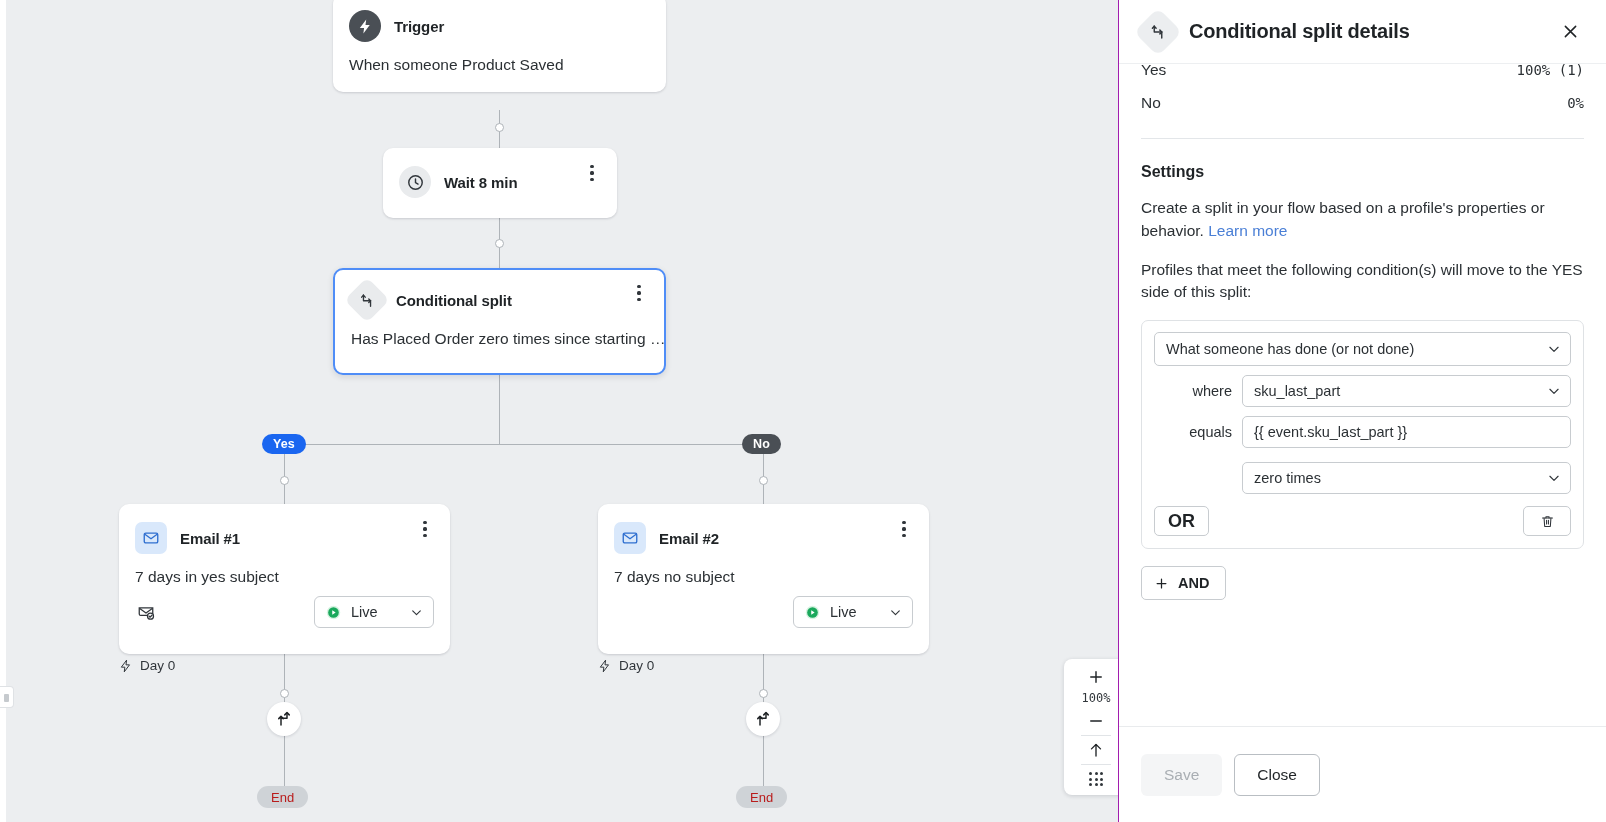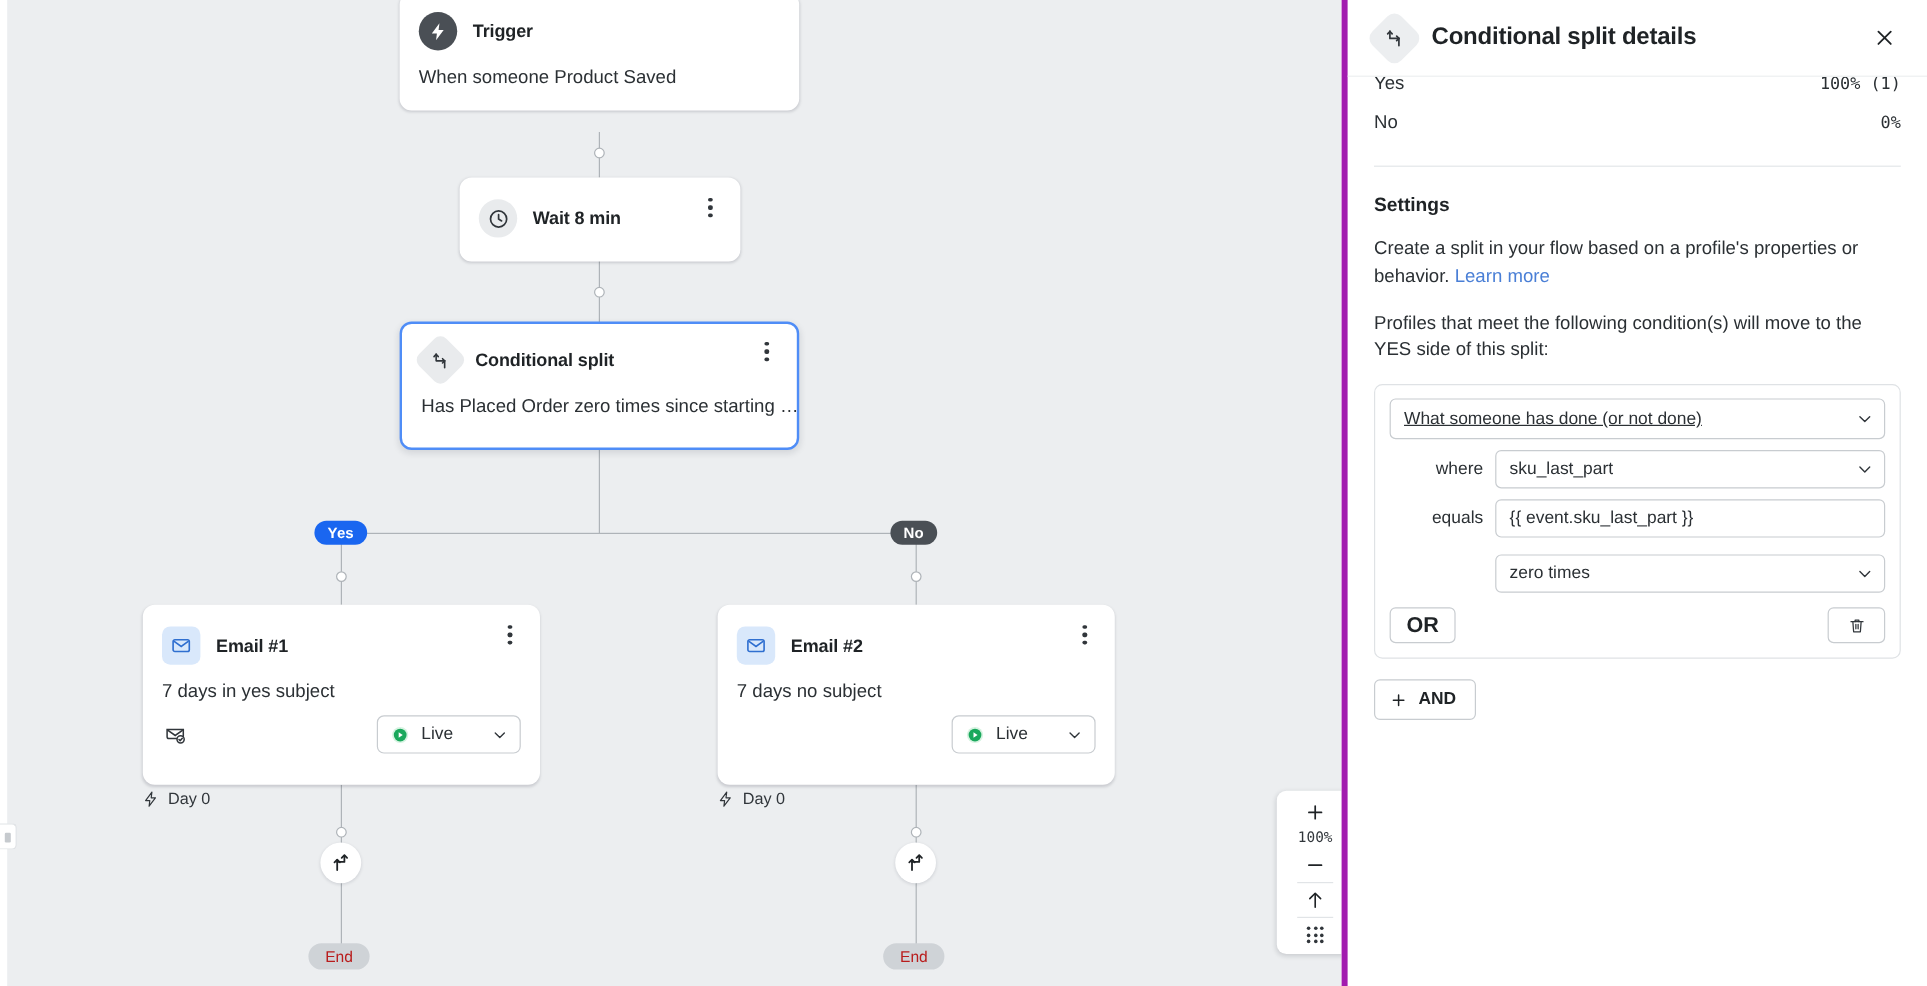--- a/index.html
+++ b/index.html
@@ -144,21 +144,21 @@
   .zoom-pct { font-family: "DejaVu Sans Mono", monospace; font-size: 12px; color: #31363b; line-height: 1; padding: 1px 0 3px 0; }
   .zoom-sep { width: 30px; height: 1px; background: #e1e4e7; }
   .dotgrid { display: grid; grid-template-columns: repeat(3,3px); grid-template-rows: repeat(3,3px); gap: 2.5px; }
   .dotgrid i { width: 3px; height: 3px; border-radius: 50%; background: #31363b; display: block; }
 
   
   .panel {
     position: absolute; left: 1118px; top: 0;
     width: 488px; height: 822px;
     background: #ffffff;
-    border-left: 5px solid #a21caf;
+    border-left: 1px solid #a21caf;
     display: flex; flex-direction: column;
   }
   .panel-head {
     height: 64px; flex: 0 0 auto;
     display: flex; align-items: center; gap: 14px;
     padding: 0 22px 0 22px;
     border-bottom: 1px solid #edeff1;
   }
   .panel-head-ico {
     width: 34px; height: 34px; border-radius: 8px; background: #eceef0;
@@ -504,21 +504,21 @@
 
       <div class="para">
         <span>Create a split in your flow based on a profile's properties or behavior. </span><a class="link">Learn more</a>
       </div>
 
       <div class="para">Profiles that meet the following condition(s) will move to the YES side of this split:</div>
 
       <div class="cond-card">
 
         <div class="field-row">
-          <span class="sel" style="height:34px;text-decoration:underline;">
+          <span class="sel" style="height:34px;">
             <span class="val">What someone has done (or not done)</span>
             <svg width="14" height="14" viewBox="0 0 24 24" fill="none" stroke="#31363b" stroke-width="2" stroke-linecap="round" stroke-linejoin="round">
                 <path d="m5 9 7 7 7-7"></path>
               </svg>
           </span>
         </div>
 
 
         <div class="field-row">
           <span class="field-lbl">where</span>
@@ -560,14 +560,18 @@
       </div>
 
       <span class="btn-and">
         <svg width="15" height="15" viewBox="0 0 24 24" fill="none" stroke="#1f2326" stroke-width="2" stroke-linecap="round">
             <path d="M12 5v14M5 12h14"></path>
           </svg>
         <span>AND</span>
       </span>
     </div>
 
+    <div class="panel-foot">
+      <span class="btn save">Save</span>
+      <span class="btn close">Close</span>
+    </div>
   </div>
 </div>
 
 </body></html>

